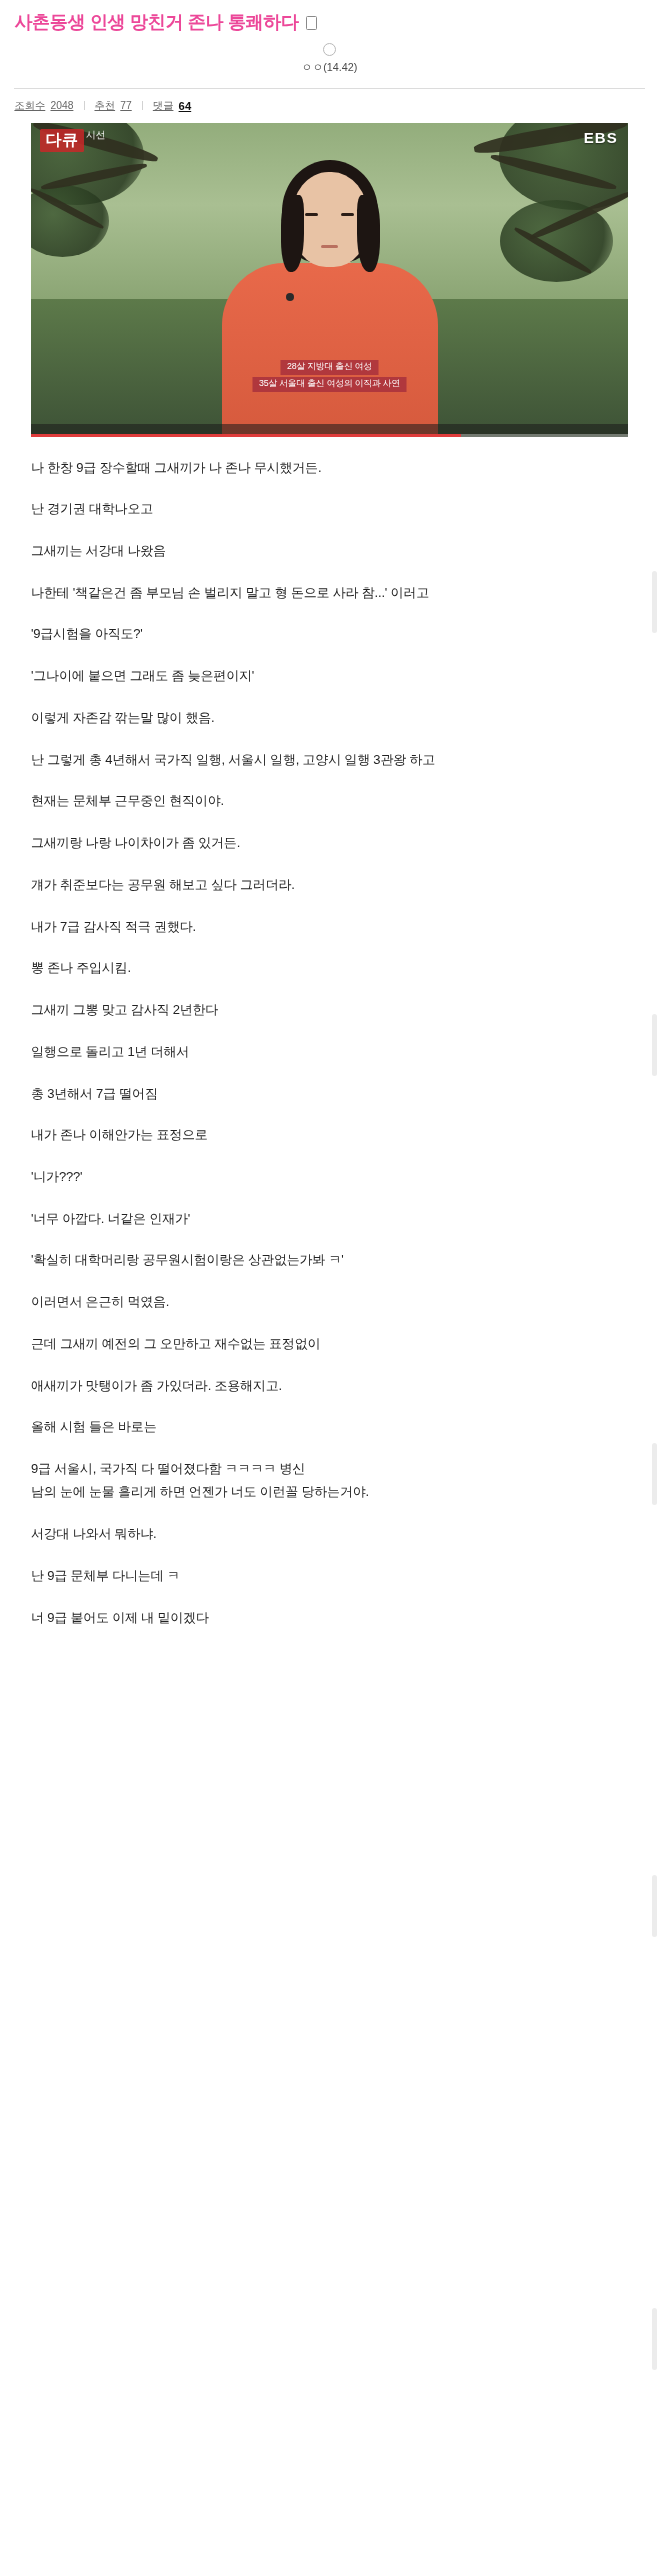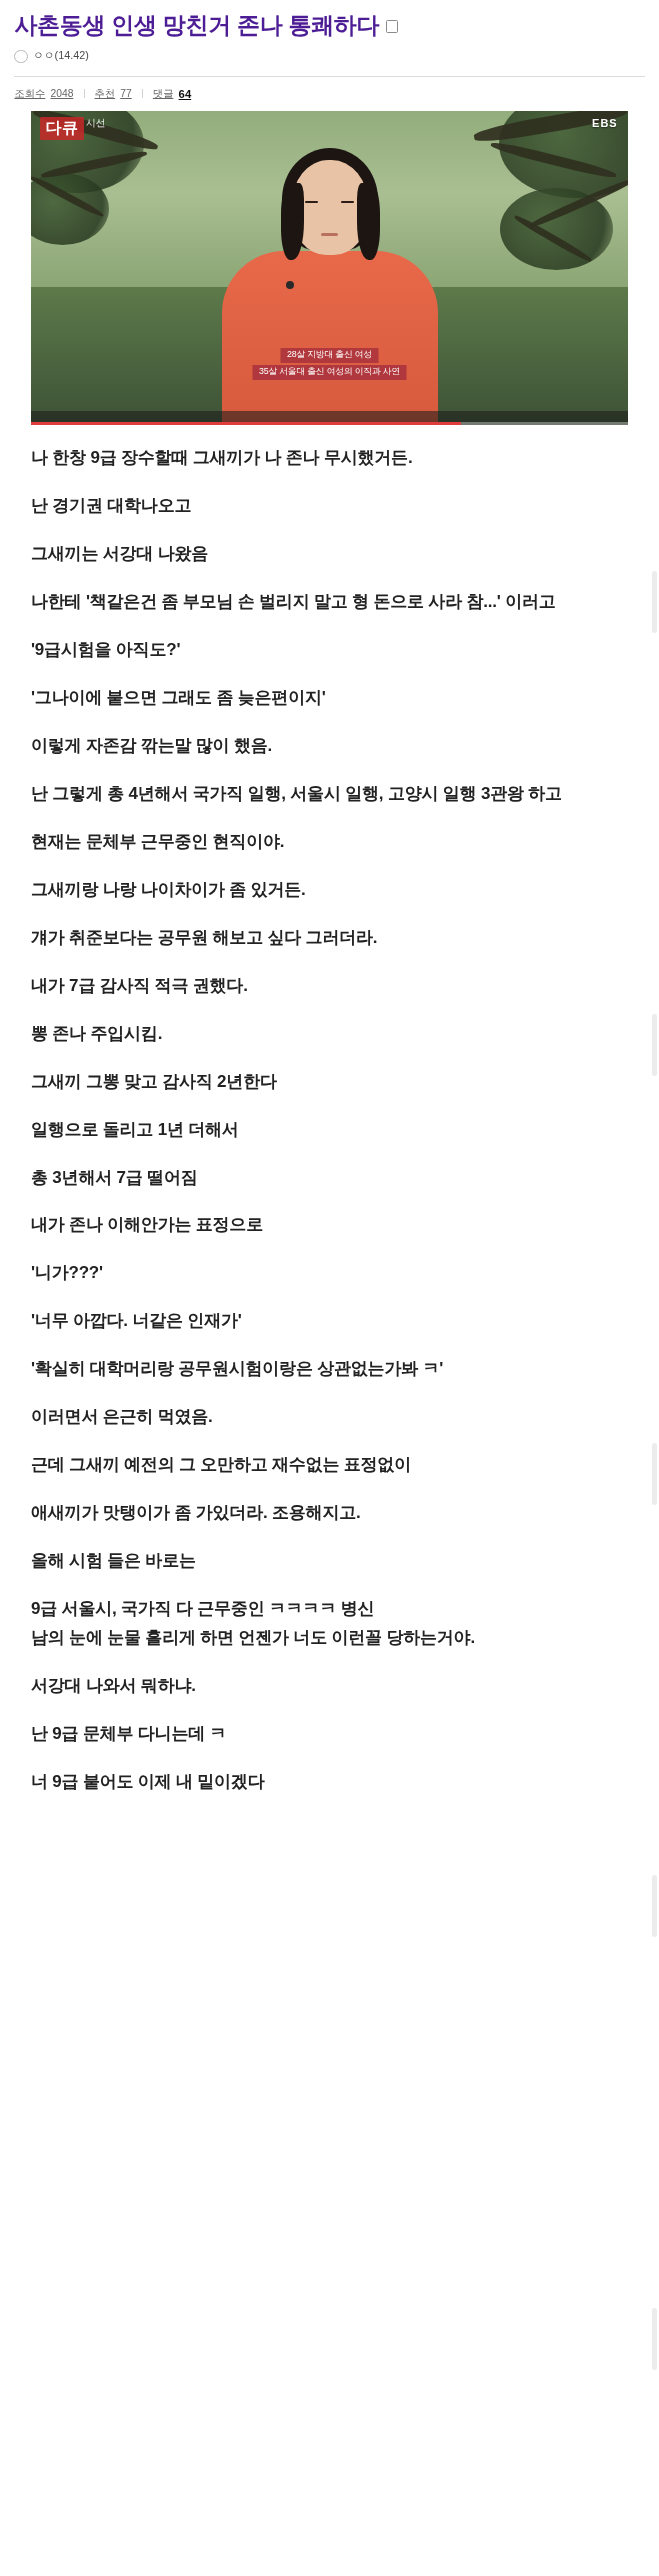--- a/index.html
+++ b/index.html
@@ -14,23 +14,23 @@
     min-height: 2728px;
     margin: 0 auto;
     background: #ffffff;
     position: relative;
   }
   
   .post-header {
     padding: 11.3px 14.4px 5.2px 14.4px;
   }
   .post-title {
-    font-size: 23px;
+    font-size: 18px;
     font-weight: bold;
-    color: #4c1d95;
+    color: #ec4899;
     letter-spacing: -0.3px;
     line-height: 1.3;
     display: flex;
     align-items: center;
     gap: 7.2px;
   }
   .title-badge {
     display: inline-block;
     width: 11.3px;
     height: 13.4px;
@@ -38,20 +38,21 @@
     border-radius: 1.5px;
     flex: 0 0 auto;
   }
   .author-row {
     display: flex;
     align-items: center;
     gap: 5.2px;
     padding: 8.2px 0 7.2px 0;
     font-size: 10.8px;
     color: #555555;
+    flex-direction: column;
   }
   .author-avatar {
     width: 13.4px;
     height: 13.4px;
     border-radius: 50%;
     border: 1px solid #b9b9b9;
     background: #ffffff;
     flex: 0 0 auto;
   }
   .author-name {
@@ -246,21 +247,21 @@
     font-size: 9.8px;
     color: #ffffff;
     opacity: 0.9;
     z-index: 8;
     margin-left: 8px;
   }
   .ebs-logo {
     position: absolute;
     right: 10.3px;
     top: 6.2px;
-    font-size: 11px;
+    font-size: 15px;
     font-weight: bold;
     color: #ffffff;
     letter-spacing: 1px;
     text-shadow: 0 0.5px 1.5px rgba(0,0,0,0.5);
     z-index: 8;
   }
   .caption-box {
     position: absolute;
     left: 50%;
     transform: translateX(-50%);
@@ -297,27 +298,26 @@
     position: absolute;
     left: 0; right: 0; bottom: 0;
     height: 2.6px;
     background: rgba(255,255,255,0.35);
   }
   
   .post-body {
     padding: 20.6px 31px 41px 31px;
   }
   .para {
-    font-size: 17px;
+    font-size: 13px;
     line-height: 1.55;
     color: #222222;
     margin: 0 0 21.6px 0;
     letter-spacing: -0.2px;
     word-break: keep-all;
-    font-weight: bold;
   }
   .para.tight { margin-bottom: 3.1px; }
   
   .scroll-hint {
     position: absolute;
     right: 2.1px;
     width: 4.6px;
     border-radius: 2.6px;
     background: #ececec;
   }
@@ -418,21 +418,21 @@
     <p class="para">일행으로 돌리고 1년 더해서</p>
     <p class="para">총 3년해서 7급 떨어짐</p>
     <p class="para">내가 존나 이해안가는 표정으로</p>
     <p class="para">'니가???'</p>
     <p class="para">'너무 아깝다. 너같은 인재가'</p>
     <p class="para">'확실히 대학머리랑 공무원시험이랑은 상관없는가봐 ㅋ'</p>
     <p class="para">이러면서 은근히 먹였음.</p>
     <p class="para">근데 그새끼 예전의 그 오만하고 재수없는 표정없이</p>
     <p class="para">애새끼가 맛탱이가 좀 가있더라. 조용해지고.</p>
     <p class="para">올해 시험 들은 바로는</p>
-    <p class="para tight">9급 서울시, 국가직 다 근무중인 ㅋㅋㅋㅋ 병신</p>
+    <p class="para tight">9급 서울시, 국가직 다 떨어졌다함 ㅋㅋㅋㅋ 병신</p>
     <p class="para">남의 눈에 눈물 흘리게 하면 언젠가 너도 이런꼴 당하는거야.</p>
     <p class="para">서강대 나와서 뭐하냐.</p>
     <p class="para">난 9급 문체부 다니는데 ㅋ</p>
     <p class="para">너 9급 붙어도 이제 내 밑이겠다</p>
   </div>
 
   <div class="scroll-hint sh1"></div>
   <div class="scroll-hint sh2"></div>
   <div class="scroll-hint sh3"></div>
   <div class="scroll-hint sh4"></div>

